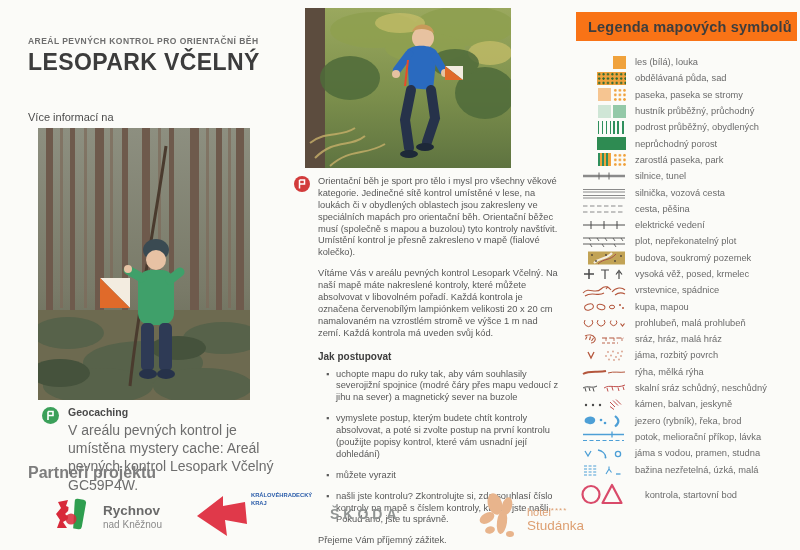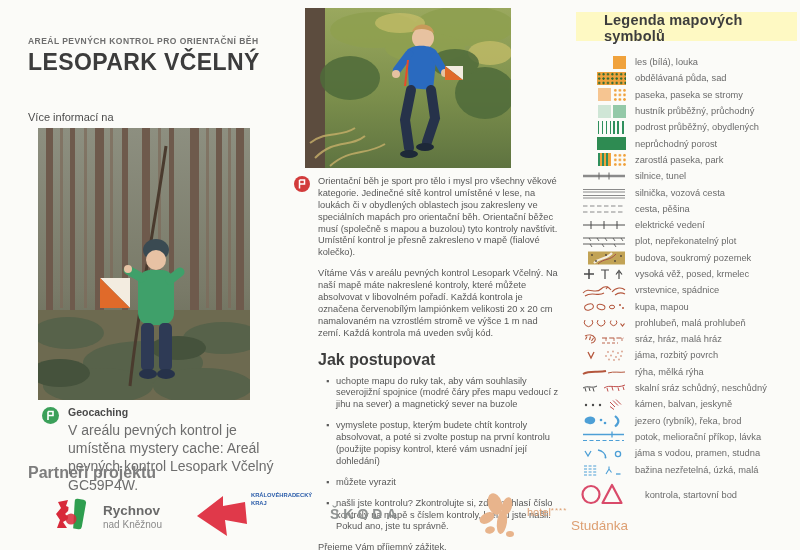--- a/index.html
+++ b/index.html
@@ -18,49 +18,49 @@
   .geo-title{font-size:10.5px;font-weight:bold;color:#4a4a4a;}
   .geo-text{margin-top:3px;font-size:14px;line-height:1.3;color:#6d6d6d;}
   .partners-heading{position:absolute;top:428px;left:0;font-size:16px;font-weight:bold;color:#7d7d7d;}
 
   
   .col-mid{position:absolute;left:300px;top:8px;width:262px;}
   .photo-mid{margin-left:5px;width:206px;height:160px;}
   .mid-text{position:relative;margin-top:8px;padding-left:18px;}
   .para-icon{position:absolute;left:-6px;top:0;}
   .mid-text p{margin:0 0 9px;font-size:9.3px;line-height:1.28;color:#585858;}
-  .how-heading{margin:11px 0 7px;font-size:16px;font-weight:bold;color:#3e3e3e;}
+  .how-heading{margin:11px 0 7px;font-size:10px;font-weight:bold;color:#3e3e3e;}
   .mid-text ul{margin:0;padding-left:8px;list-style:none;}
   .mid-text li{position:relative;margin-bottom:9px;padding-left:10px;font-size:9.3px;line-height:1.28;color:#585858;}
   .mid-text li::before{content:"▪";position:absolute;left:0;top:0;color:#585858;font-size:9px;}
   .closing{margin-top:4px;}
 
   
   .col-right{position:absolute;left:576px;top:12px;width:221px;}
-  .legend-band{height:29px;background:#fef9c3;display:flex;padding-left:28px;font-size:14.5px;font-weight:bold;color:#3d3d3d;letter-spacing:0.2px;}
+  .legend-band{height:29px;background:#f97316;display:flex;align-items:center;padding-left:12px;font-size:14.5px;font-weight:bold;color:#3d3d3d;letter-spacing:0.2px;}
   .legend-list{margin-top:13px;}
   .legend-row{display:flex;align-items:center;height:16.3px;}
   .legend-row.big{height:28px;margin-top:3px;gap:10px;}
   .legend-sym{width:50px;flex:none;display:flex;justify-content:flex-end;align-items:center;gap:2px;}
   .legend-label{margin-left:9px;font-size:9.3px;color:#6b6b6b;white-space:nowrap;}
   .sq{width:13px;height:13px;flex:none;display:inline-block;}
 
   
   .logos{position:absolute;left:0;top:486px;width:800px;height:64px;}
   .logo-rychnov{position:absolute;left:52px;top:8px;display:flex;align-items:center;gap:9px;}
   .rychnov-name{font-size:13.5px;color:#6a6a6a;font-weight:bold;line-height:1.1;}
   .rychnov-sub{font-size:10px;color:#8a8a8a;}
   .logo-khk{position:absolute;left:193px;top:4px;width:110px;height:58px;}
   .khk-label{position:absolute;left:58px;top:2px;width:70px;font-size:5.8px;font-weight:bold;color:#2a5caa;line-height:1.35;}
   .logo-skoda{position:absolute;left:330px;top:20px;font-size:14px;font-weight:bold;color:#8f9392;letter-spacing:4px;}
   .logo-studanka{position:absolute;left:477px;top:6px;display:flex;align-items:center;gap:4px;}
   .stud-text{color:#dd9f72;line-height:1.05;}
   .stud-hotel{font-size:11px;}
   .stud-stars{font-size:8px;letter-spacing:1px;vertical-align:3px;}
-  .stud-name{font-size:13.5px;margin-left:44px;}
+  .stud-name{font-size:13.5px;}
 </style>
 </head>
 <body>
 
 <div class="page">
 
   <div class="col-left">
     <div class="kicker">AREÁL PEVNÝCH KONTROL PRO ORIENTAČNÍ BĚH</div>
     <h1 class="title">LESOPARK VČELNÝ</h1>
     <div class="more-info">Více informací na</div>

